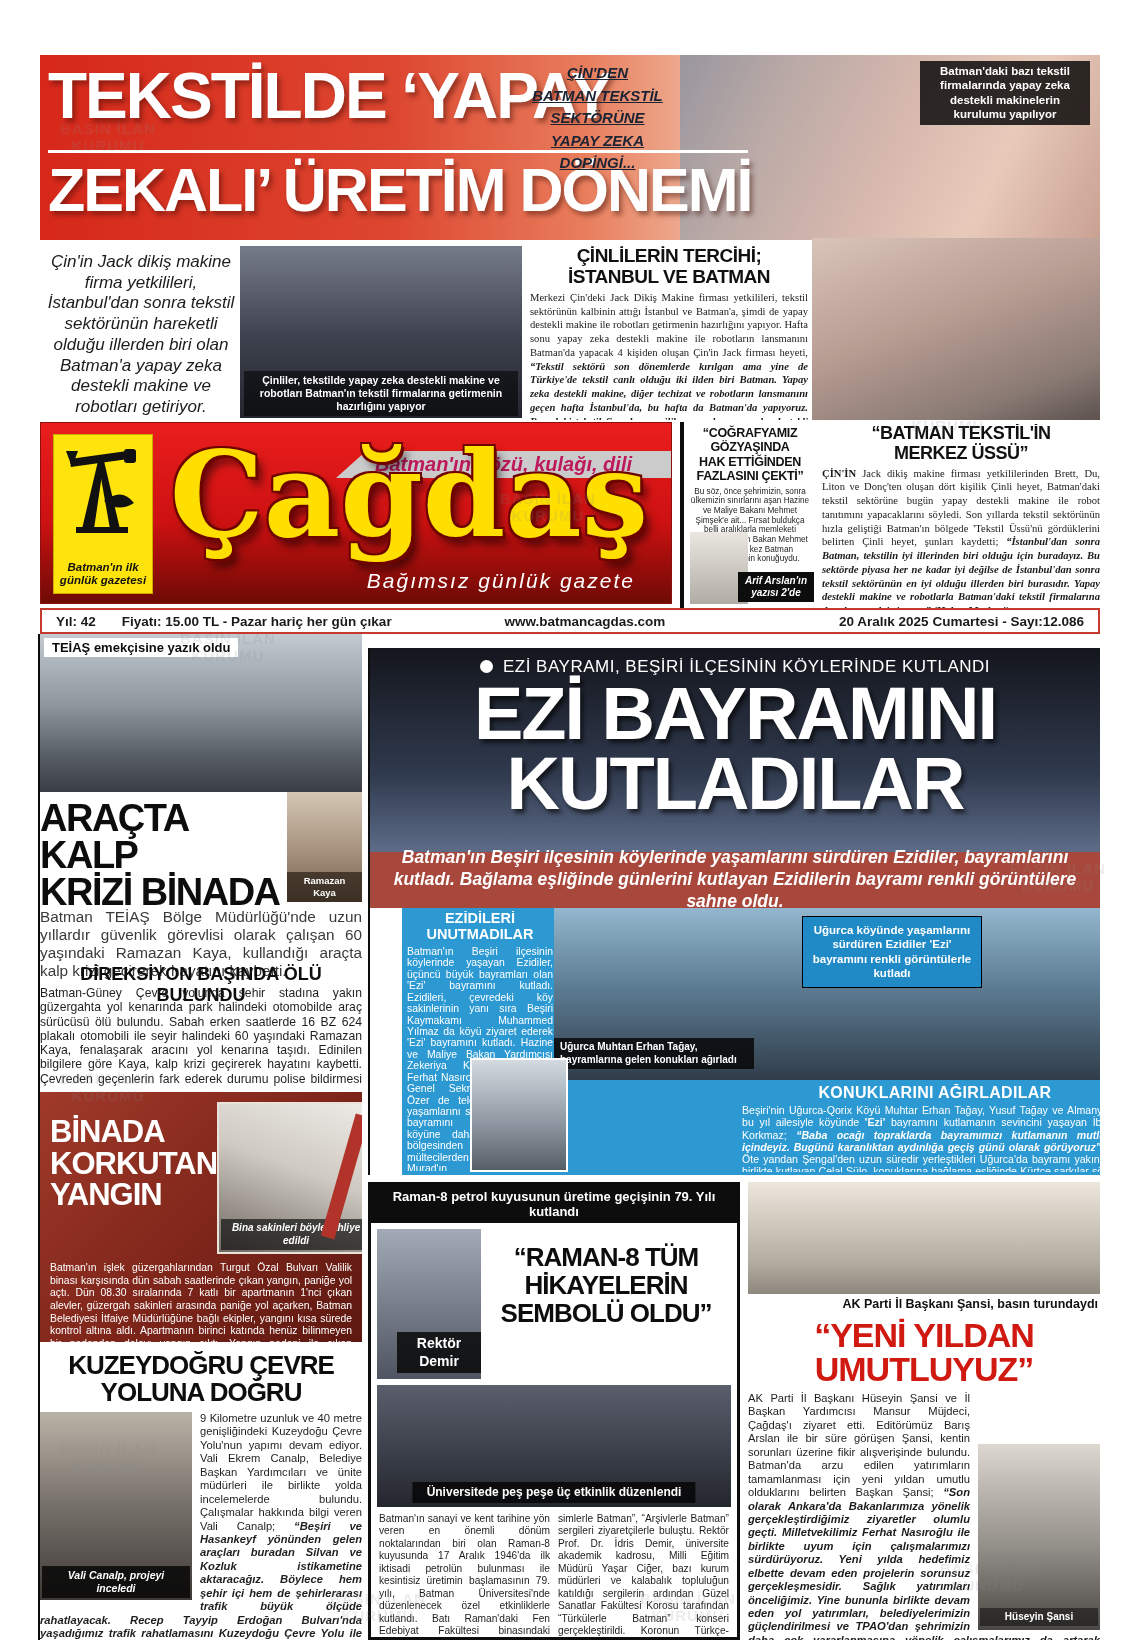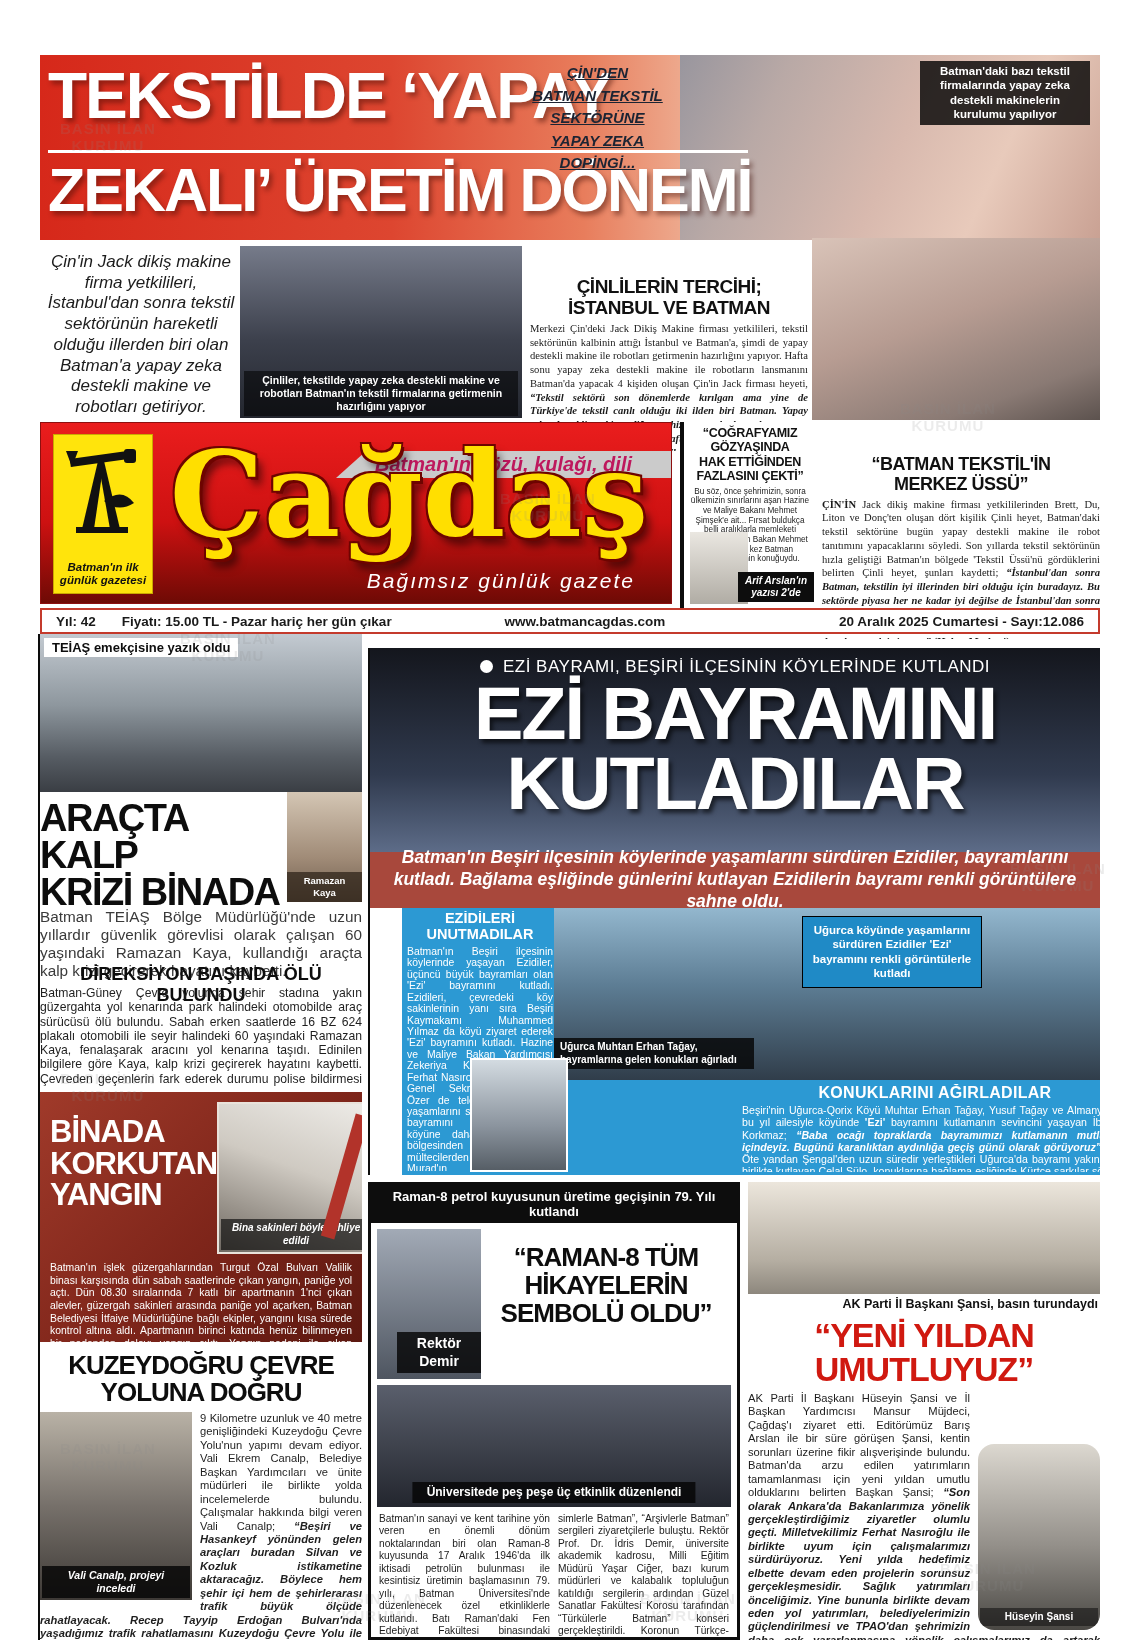--- a/index.html
+++ b/index.html
@@ -43,21 +43,21 @@
   .hl-top { position:absolute; color:#fff; font-weight:800; letter-spacing:-2px;
     text-shadow:3px 4px 5px rgba(60,10,5,.45); line-height:1; z-index:5; }
   .hl-rule { position:absolute; background:#fff; z-index:5; }
   .kicker-top {
     position:absolute; color:#1c2433; font-weight:bold; font-style:italic;
     text-decoration:underline; text-align:center; font-size:15px; line-height:1.5;
     z-index:6;
   }
   .intro-top { position:absolute; font-style:italic; font-size:17px; line-height:1.22;
     text-align:center; color:#1c1c1c; }
-  .art { position:absolute; overflow:hidden;margin-top:31px; }
+  .art { position:absolute; overflow:hidden; }
   .art h3 { text-align:center; font-size:19px; line-height:1.1; letter-spacing:-.5px; }
   .art .body { font-size:10.6px; text-align:justify; line-height:1.3; margin-top:3px;
     font-family:"Liberation Serif", serif; color:#1a1a1a; }
   .q { font-weight:bold; font-style:italic; }
   
   .masthead { position:absolute; left:40px; top:422px; width:632px; height:182px;
     background:linear-gradient(180deg,#ea1d1d 0%,#cd1111 55%,#6e0a05 100%);
     border:1px solid #8e0f0f; }
   .logobox { position:absolute; left:12px; top:11px; width:100px; height:160px;
     background:#ffe40c; border:1px solid #caa900; display:flex; flex-direction:column;
@@ -143,21 +143,21 @@
     letter-spacing:-1px; color:#0d0d0d; padding-top:14px; }
   .raman-uni { position:relative; margin:0 6px; height:122px; }
   .raman-body { display:flex; gap:8px; padding:6px 8px; }
   .raman-body div { flex:1; font-size:10.2px; text-align:justify; line-height:1.22; color:#1c1c1c; }
   
   .ak { position:absolute; left:748px; top:1182px; width:352px; height:458px; overflow:hidden; }
   .ak-cap { text-align:right; font-weight:bold; font-size:12.5px; padding:3px 2px; color:#111; }
   .ak-hl { text-align:center; color:#d01910; font-weight:800; font-size:34px; line-height:1.0;
     letter-spacing:-1px; margin:4px 0 6px; }
   .ak-body { font-size:11.2px; text-align:justify; line-height:1.2; color:#1c1c1c; }
-  .ak-float { float:right; position:relative; width:122px; height:186px; margin:52px 0 0 8px;border-radius:16px; }
+  .ak-float { float:right; position:relative; width:122px; height:186px; margin:52px 0 0 8px; }
 </style>
 </head>
 <body>
 
 <div class="page">
 
   <span class="wm pl" style="left:60px;top:120px">BASIN İLAN
 KURUMU</span>
   <span class="wm pl" style="left:500px;top:490px">BASIN İLAN
 KURUMU</span>

